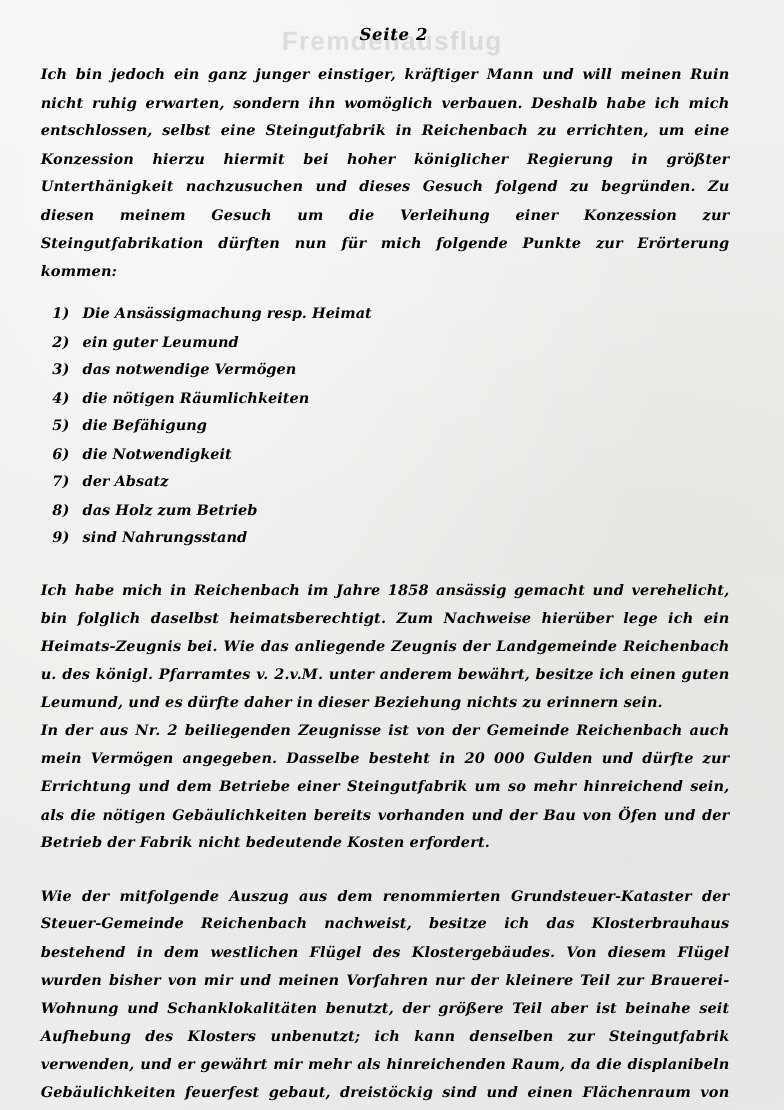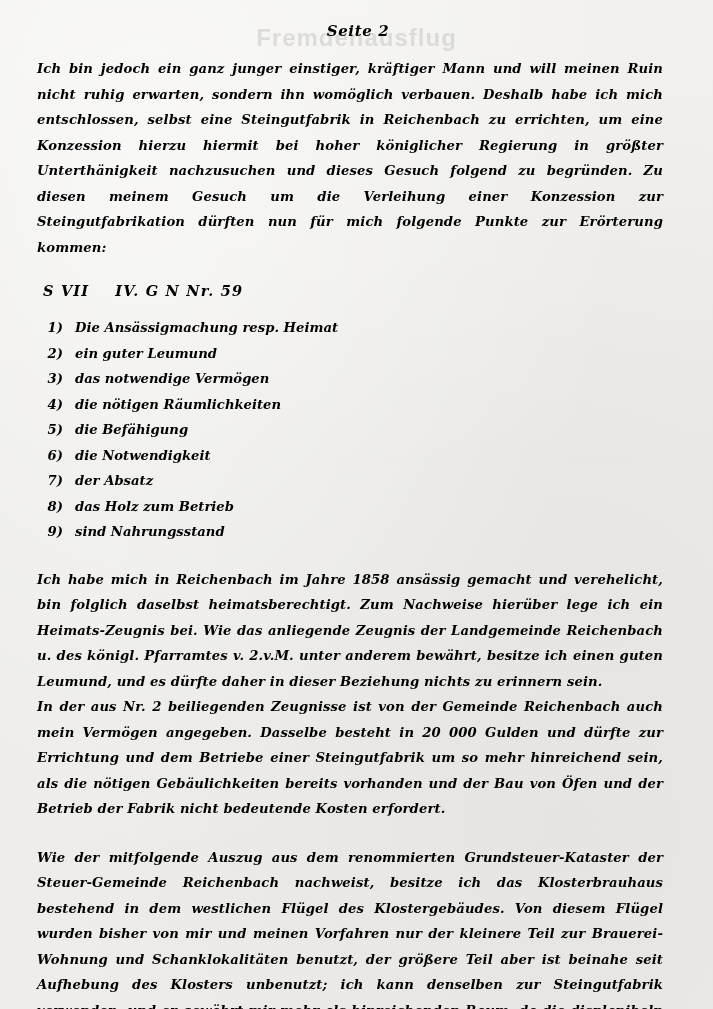--- a/index.html
+++ b/index.html
@@ -123,23 +123,20 @@
 <div class="ghost-title">Fremdenausflug</div>
 
 <div class="page">
 
   <div class="page-header">Seite 2</div>
 
   <div class="body-text">
 
     <p class="para">Ich bin jedoch ein ganz junger einstiger, kräftiger Mann und will meinen Ruin nicht ruhig erwarten, sondern ihn womöglich verbauen. Deshalb habe ich mich entschlossen, selbst eine Steingutfabrik in Reichenbach zu errichten, um eine Konzession hierzu hiermit bei hoher königlicher Regierung in größter Unterthänigkeit nachzusuchen und dieses Gesuch folgend zu begründen. Zu diesen meinem Gesuch um die Verleihung einer Konzession zur Steingutfabrikation dürften nun für mich folgende Punkte zur Erörterung kommen:</p>
 
-    <div class="ref-line">
-      <span>S VII</span><span class="ref-gap"></span><span>IV. G N Nr. 59</span>
-    </div>
 
     <ol class="numbered">
       <li>
         <span class="num">1)</span>
         <span class="txt">Die Ansässigmachung resp. Heimat</span>
       </li>
       <li>
         <span class="num">2)</span>
         <span class="txt">ein guter Leumund</span>
       </li>

